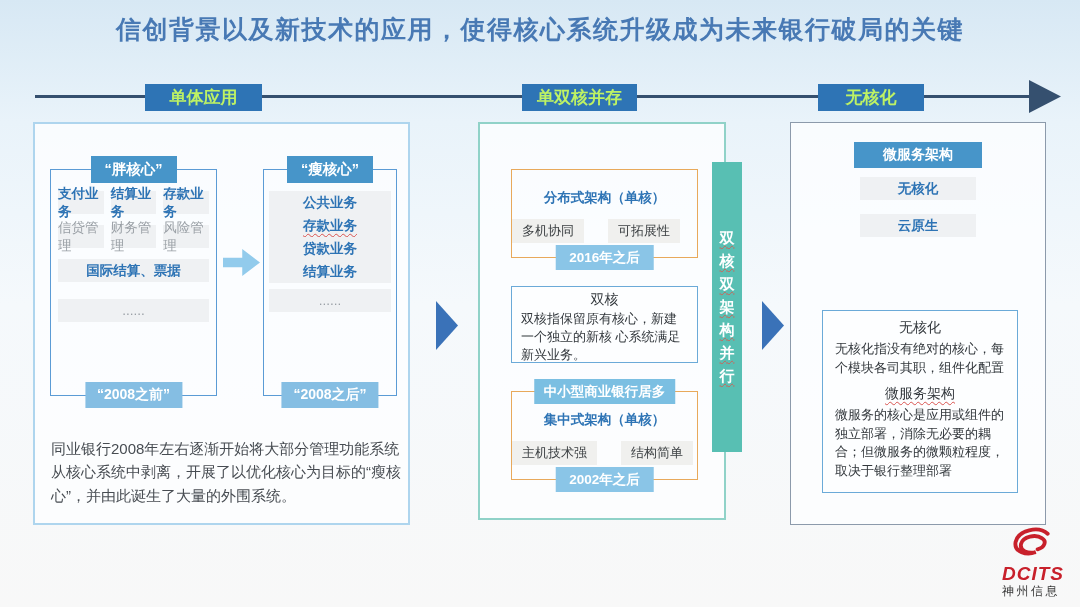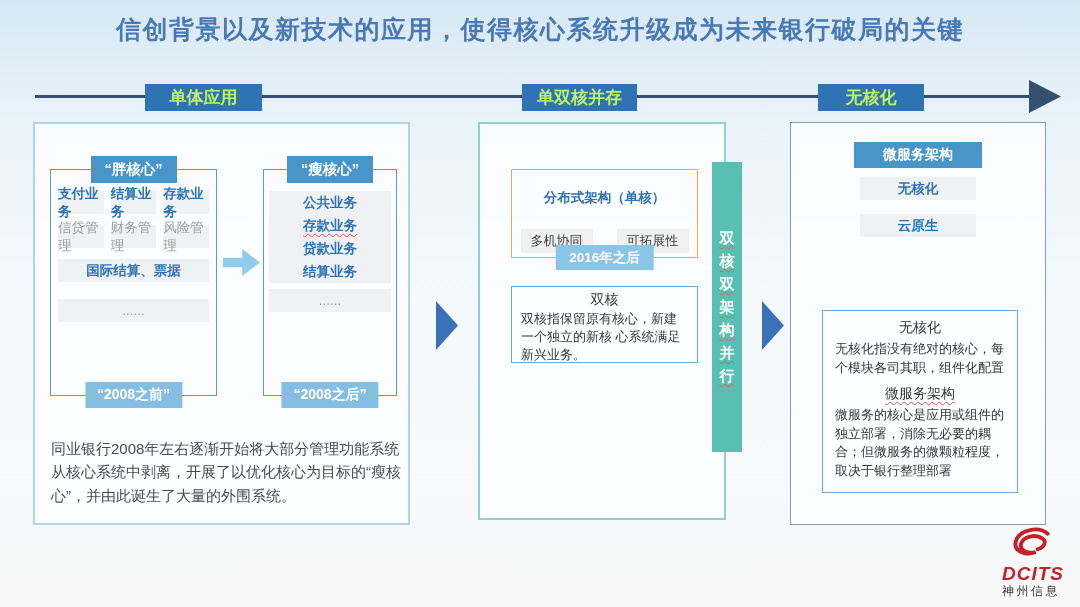--- a/index.html
+++ b/index.html
@@ -51,21 +51,21 @@
                 clip-path:polygon(0 32%,52% 32%,52% 0,100% 50%,52% 100%,52% 68%,0 68%); }
   .note { position:absolute; left:16px; top:313px; width:350px; font-size:15px;
           line-height:1.55; color:#474c52; }
 
   
   .arch-group { position:absolute; left:31px; width:187px; height:89px; border:1px solid #e8a95b; }
   .arch-top { top:45px; } .arch-bottom { top:267px; }
   .tab-head-lt { top:-13px; height:25px; padding:0 10px; background:#7bbfe2; font-size:13.5px; }
   .tab-foot-lt { bottom:-13px; height:25px; padding:0 14px; background:#8ac5e7; font-size:13.5px; }
   .arch-name { margin-top:19px; text-align:center; color:#2e74b5; font-size:13.5px; font-weight:bold; }
-  .features { display:flex; justify-content:center; gap:24px; margin-top:22px; }
+  .features { display:flex; justify-content:flex-start; gap:24px; margin-top:12px; }
   .feature { background:#f0f0ee; padding:3px 10px; font-size:13px; color:#3c4043; }
   .dual-box { position:absolute; left:31px; top:162px; width:187px; height:77px;
               border:1px solid #6baad8; background:#fdfeff; }
   .dual-title { margin-top:4px; text-align:center; font-size:14px; color:#33383d; }
   .dual-body { padding:1px 9px 0; font-size:13px; color:#33383d; line-height:1.4; }
   .teal-bar { position:absolute; left:712px; top:162px; width:30px; height:290px; background:#58bfb3;
               display:flex; flex-direction:column; align-items:center; justify-content:center; gap:4px; }
   .teal-bar span { color:#fff; font-size:15px; font-weight:bold;
                    text-decoration:underline wavy #cc6257 1px; text-underline-offset:2px; }
   .big-arrow { position:absolute; width:22px; height:49px; background:#3a72b8;
@@ -149,20 +149,29 @@
         <div class="feature">可拓展性</div>
       </div>
       <div class="tab tab-foot-lt">2016年之后</div>
     </div>
 
     <div class="dual-box">
       <div class="dual-title">双核</div>
       <div class="dual-body">双核指保留原有核心，新建一个独立的新核 心系统满足新兴业务。</div>
     </div>
 
+    <div class="arch-group arch-bottom">
+      <div class="tab tab-head-lt">中小型商业银行居多</div>
+      <div class="arch-name">集中式架构（单核）</div>
+      <div class="features">
+        <div class="feature">主机技术强</div>
+        <div class="feature">结构简单</div>
+      </div>
+      <div class="tab tab-foot-lt">2002年之后</div>
+    </div>
   </div>
 
   <div class="teal-bar">
     <span>双</span>
     <span>核</span>
     <span>双</span>
     <span>架</span>
     <span>构</span>
     <span>并</span>
     <span>行</span>

